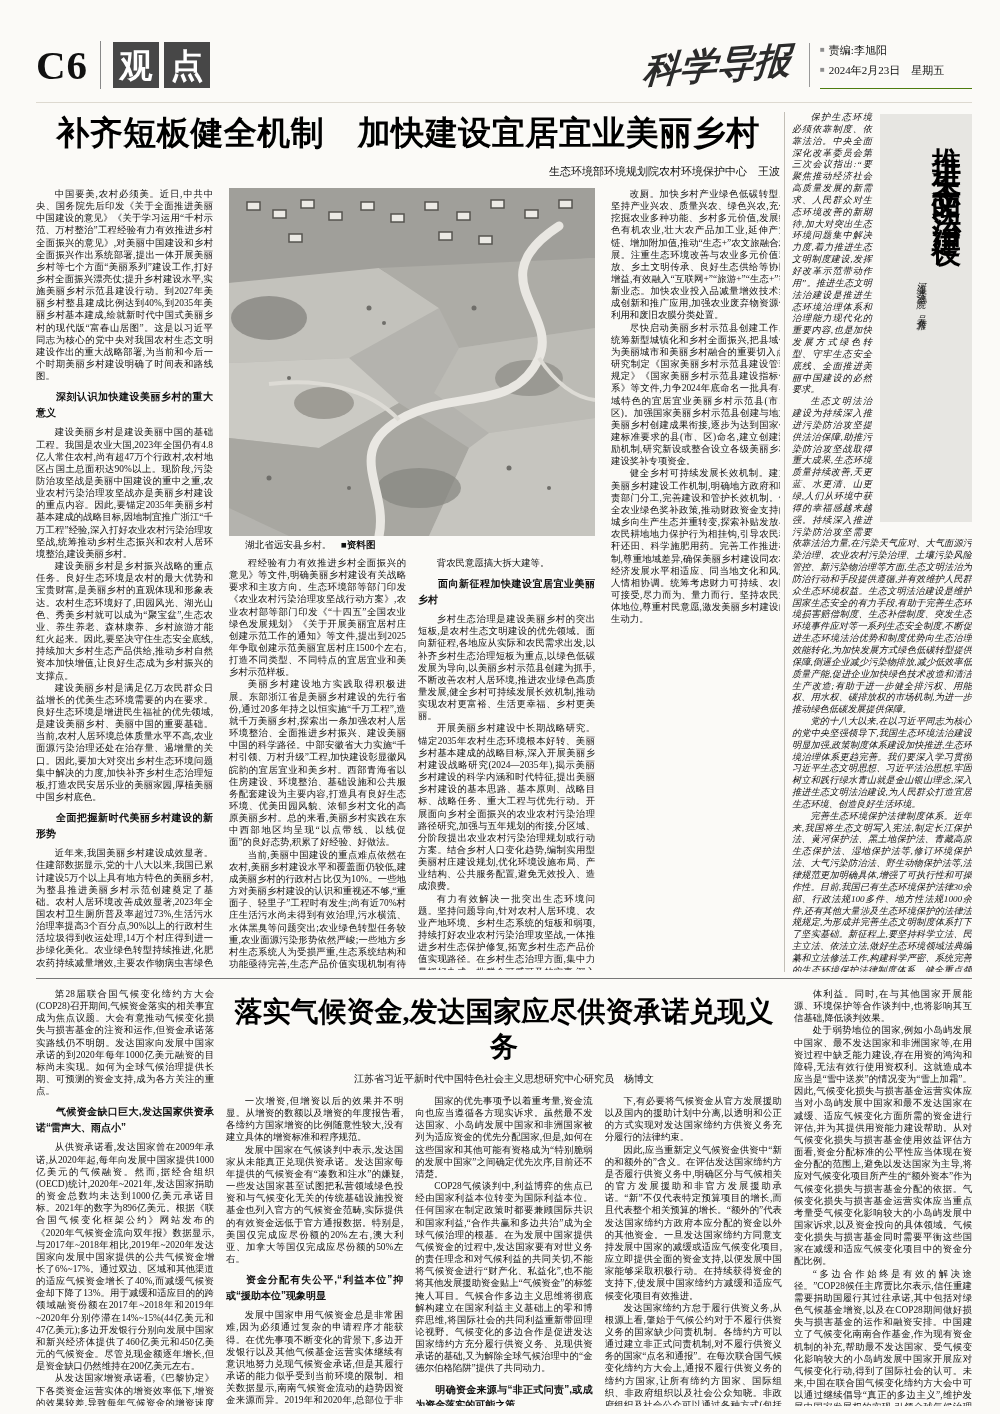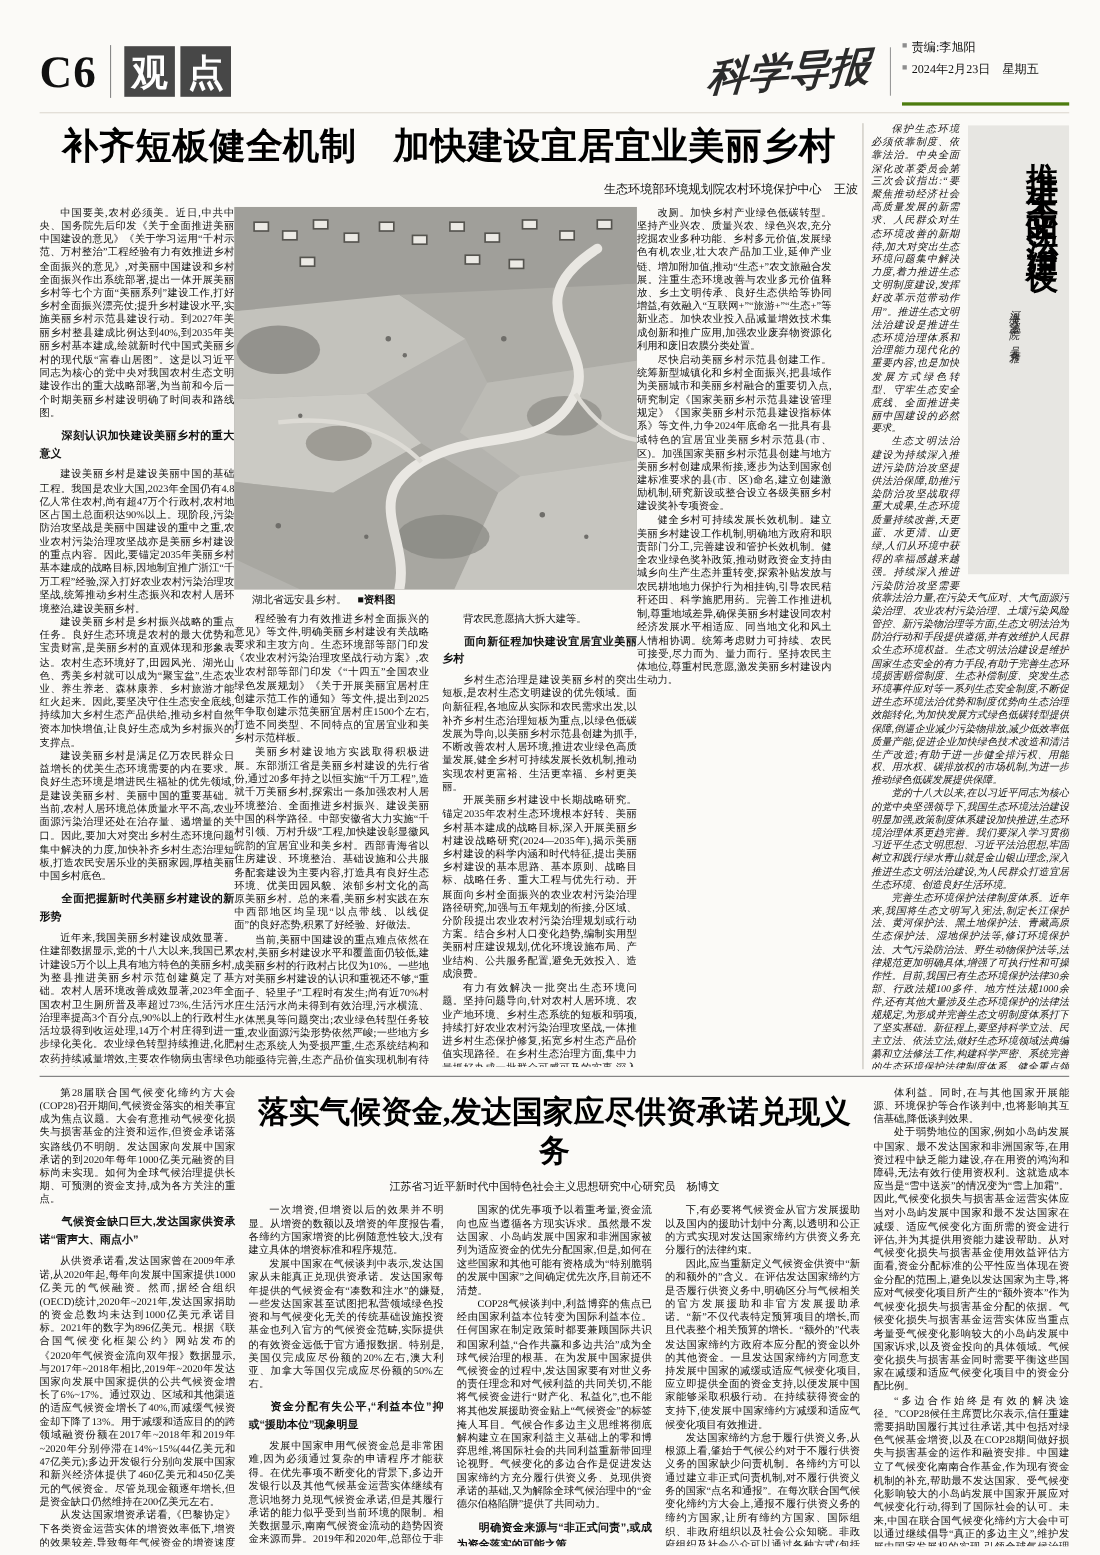--- a/index.html
+++ b/index.html
@@ -8,30 +8,30 @@
   
   .hdr{position:absolute;left:36px;right:28px;top:36px;height:58px;display:flex;align-items:center;}
   .page-no{font-size:41px;font-weight:bold;letter-spacing:1px;}
   .hdr-vrule{width:1px;height:48px;background:#888;margin:0 12px;}
   .sec-blocks{display:flex;gap:5px;}
   .sec-blocks .blk{width:46px;height:46px;background:#474747;color:#fff;font-family:"Liberation Sans",sans-serif;
         font-weight:bold;font-size:33px;text-align:center;line-height:48px;}
   .masthead{margin-left:auto;font-size:37px;font-weight:bold;font-style:italic;color:#2b2b2b;
         transform:rotate(-4deg) skewX(-8deg);padding-right:18px;white-space:nowrap;}
   .hdr-vrule2{width:1px;height:44px;background:#999;margin-right:10px;}
-  .hdr-meta{width:152px;font-size:11px;line-height:1.8;border-bottom:3px solid #4d7c0f;padding-bottom:20px;}
+  .hdr-meta{width:152px;font-size:11px;line-height:1.8;border-bottom:1px solid #4d7c0f;padding-bottom:8px;}
   .hdr-meta .row{white-space:nowrap;}
   .sq{color:#8d8d8d;font-size:8px;vertical-align:2px;margin-right:4px;}
   .hdr-rule{position:absolute;top:102px;left:36px;right:28px;border-top:1px solid #ddd9d0;}
   
   .main-left{position:absolute;top:108px;left:36px;width:744px;}
   .main-hl{margin:4px 0 0;font-family:"Liberation Sans","DejaVu Sans",sans-serif;font-weight:900;
         font-size:33px;line-height:1.3;text-align:center;letter-spacing:0.5px;color:#000;}
   .main-by{text-align:right;font-size:11px;margin:9px 0 9px;}
-  .main-cols{display:flex;gap:0;height:782px;overflow:hidden;}
+  .main-cols{display:flex;gap:16px;height:782px;overflow:hidden;}
   .tcol{font-size:9.4px;line-height:12.15px;text-align:justify;overflow:hidden;}
   .tcol p{margin:0;text-indent:2em;}
   .tcol h4{font-family:"Liberation Sans","DejaVu Sans",sans-serif;font-size:10px;line-height:15.5px;
         margin:7px 0 6px;text-indent:2em;font-weight:bold;}
   .c-narrow{flex:0 0 177px;}
   .mid{flex:0 0 366px;display:flex;flex-direction:column;}
   .photo{height:348px;overflow:hidden;background:#b9b8b3;}
   .caption{font-size:9.6px;padding:3px 0 5px 16px;}
   .caption b{font-family:Liberation Serif, serif;}
   .mid-cols{display:flex;gap:12px;flex:1;overflow:hidden;}

